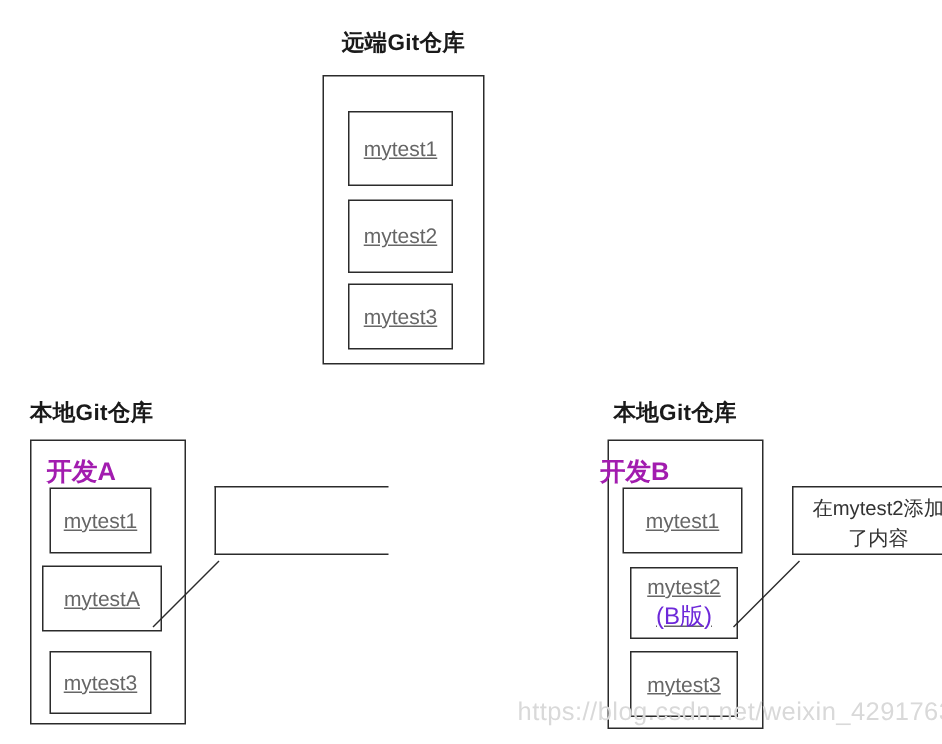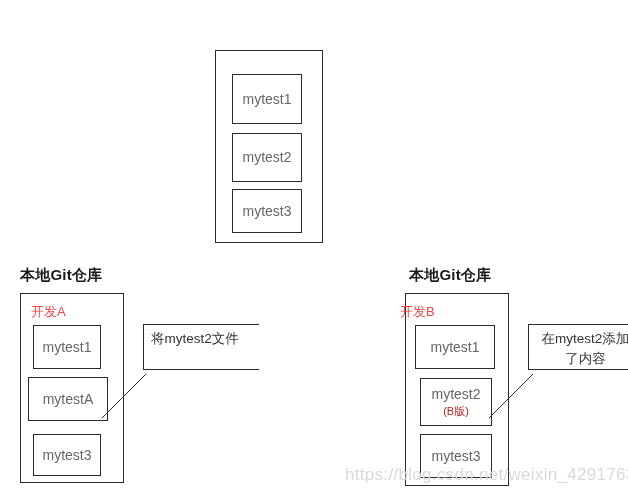--- a/index.html
+++ b/index.html
@@ -29,42 +29,43 @@
     letter-spacing: 0.2px;
   }
   .repo-box {
     position: absolute;
     border: 1px solid #2b2b2b;
     background: transparent;
     box-sizing: border-box;
   }
   .dev-label {
     position: absolute;
-    font-weight: normal;
-    font-size: 13px;
-    color: #ef4444;
+    font-weight: bold;
+    font-size: 17px;
+    color: #a21caf;
     white-space: nowrap;
   }
   .file-box {
     position: absolute;
     border: 1px solid #2b2b2b;
     background: #ffffff;
     box-sizing: border-box;
     display: flex;
     flex-direction: column;
     align-items: center;
     justify-content: center;
     font-size: 14px;
     color: #666666;
     line-height: 1.35;
     white-space: nowrap;
+    text-decoration: underline;
   }
   .file-box .sub {
-    font-size: 11px;
-    color: #b91c1c;
+    font-size: 16px;
+    color: #6d28d9;
   }
   
   .callout {
     position: absolute;
     border-top: 1px solid #2b2b2b;
     border-left: 1px solid #2b2b2b;
     border-bottom: 1px solid #2b2b2b;
     border-right: none;
     background: #ffffff;
     box-sizing: border-box;
@@ -91,20 +92,21 @@
     white-space: nowrap;
     letter-spacing: 0.3px;
     user-select: none;
   }
 </style>
 </head>
 <body>
 
 <div id="canvas">
 
+  <div class="title" style="left:215px; top:19px; width:108px; text-align:center;">远端Git仓库</div>
 
   <div class="repo-box" style="left:215px; top:50px; width:108px; height:193px;"></div>
 
   <div class="file-box" style="left:232px; top:74px; width:70px; height:50px;">
     <span>mytest1</span>
   </div>
 
   <div class="file-box" style="left:232px; top:133px; width:70px; height:49px;">
     <span>mytest2</span>
   </div>
@@ -129,21 +131,20 @@
 
   <div class="file-box" style="left:33px; top:434px; width:68px; height:42px;">
     <span>mytest3</span>
   </div>
 
   <svg class="leader" style="left:100px; top:372px; width:48px; height:48px;" width="48" height="48">
     <line x1="46" y1="2" x2="2" y2="46"></line>
   </svg>
 
   <div class="callout" style="left:143px; top:324px; width:116px; height:46px;">
-    <div>将mytest2文件</div>
   </div>
 
   <div class="title" style="left:409px; top:266px;">本地Git仓库</div>
 
   <div class="repo-box" style="left:405px; top:293px; width:104px; height:193px;"></div>
 
   <div class="dev-label" style="left:400px; top:303px;">开发B</div>
 
   <div class="file-box" style="left:415px; top:325px; width:80px; height:44px;">
     <span>mytest1</span>

